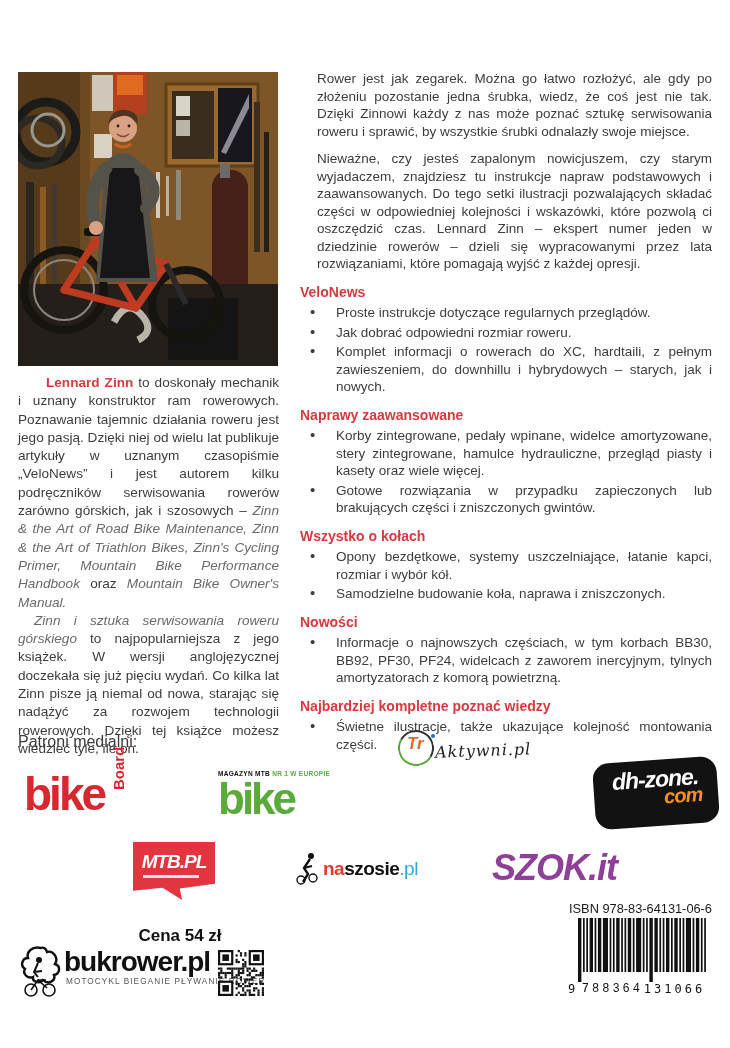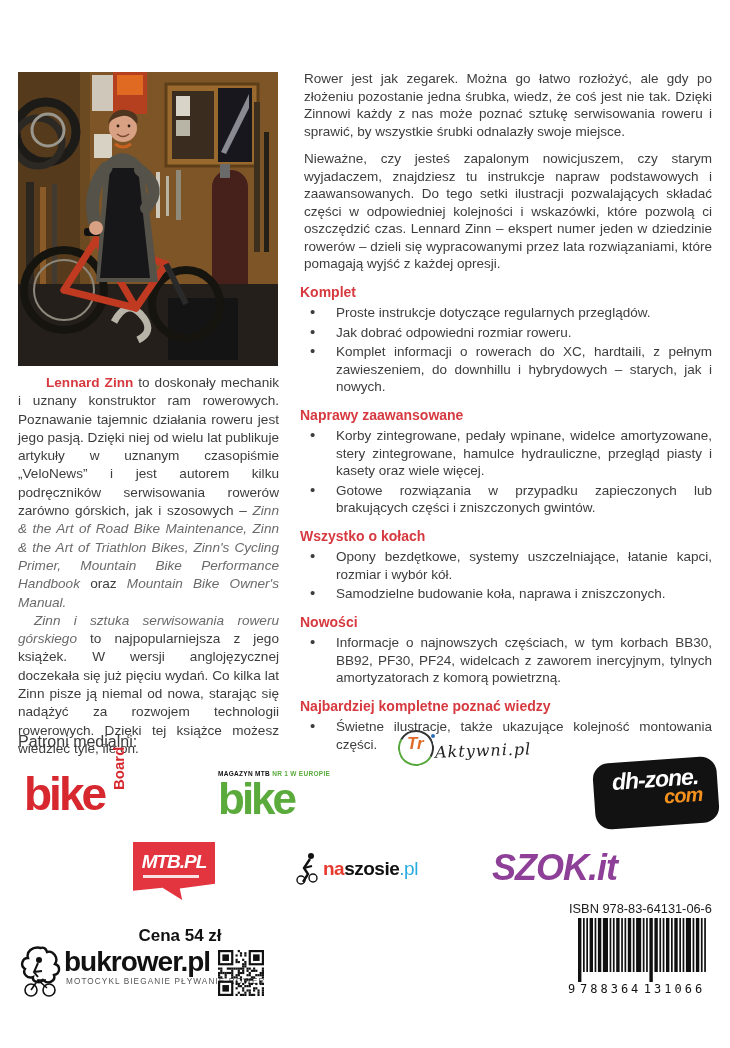--- a/index.html
+++ b/index.html
@@ -14,21 +14,21 @@
   #bio{position:absolute;left:18px;top:374px;width:261px;font-size:13.6px;line-height:18.3px;
        text-align:justify;color:#3d3d3d;}
   #bio p{margin:0;}
   #bio p + p{text-indent:16px;}
   .seg-lead{font-weight:bold;color:#d6393f;margin-left:28px;}
   .seg-italic{font-style:italic;color:#6a6a6a;}
 
   
   #rightcol{position:absolute;left:300px;top:70px;width:412px;font-size:13.5px;
             line-height:17.5px;text-align:justify;color:#3d3d3d;}
-  #rightcol p.intro{margin:0 0 10px 4px;}
+  #rightcol p.intro{margin:0 0 10px 17px;}
   .sec-title{color:#d6393f;font-weight:bold;font-size:14px;margin:11px 0 3px 0;text-align:left;}
   ul.bullets{list-style:none;margin:0;padding:0;}
   ul.bullets li{position:relative;padding-left:36px;margin:0 0 2px 0;}
   ul.bullets li::before{content:"\2022";position:absolute;left:10px;top:-1px;font-size:15px;color:#3d3d3d;}
 
   
   #patroni-heading{position:absolute;left:18px;top:733px;font-size:16px;color:#3c3c3c;}
   .logo{position:absolute;}
 
   
@@ -80,21 +80,21 @@
   #logo-szokit{left:492px;top:848px;width:150px;height:40px;color:#8e3f97;
       font-size:36px;font-weight:bold;font-style:italic;letter-spacing:-1px;line-height:40px;}
 
   
   #isbn{position:absolute;left:565px;top:901px;width:147px;text-align:right;font-size:12.8px;color:#1a1a1a;}
   #barcode{position:absolute;left:568px;top:918px;width:138px;height:80px;background:#fff;}
   #barcode svg{display:block;}
   #barcode .digits{position:absolute;left:0;bottom:2px;width:100%;display:flex;font-size:12px;color:#111;
       font-family:"DejaVu Sans Mono",monospace;}
   #barcode .d-left{width:12px;text-align:left;}
-  #barcode .d-mid{flex:1;text-align:left;letter-spacing:3px;}
+  #barcode .d-mid{flex:1;text-align:right;letter-spacing:3px;font-family:Liberation Mono, monospace;}
   #barcode .d-right{flex:1;text-align:center;letter-spacing:3px;}
 
   #price{position:absolute;left:100px;top:926px;width:160px;text-align:center;
       font-size:17px;font-weight:bold;color:#111;}
   #bukrower{position:absolute;left:20px;top:946px;width:250px;height:60px;}
   #bukrower .tree{position:absolute;left:0;top:0;}
   #bukrower .name{position:absolute;left:44px;top:0px;font-size:28px;font-weight:bold;color:#111;letter-spacing:-1px;}
   #bukrower .tagline{position:absolute;left:46px;top:31px;font-size:8.2px;color:#555;letter-spacing:1.1px;white-space:nowrap;}
   #qr{position:absolute;left:218px;top:950px;width:46px;height:46px;}
 </style>
@@ -172,21 +172,21 @@
       <path d="M97 72 q8 6 16 0" fill="none" stroke="#c9611f" stroke-width="3"></path>
     </svg>
   </div>
 
   <div id="rightcol">
     <div id="intro">
         <p class="intro">Rower jest jak zegarek. Można go łatwo rozłożyć, ale gdy po złożeniu pozostanie jedna śrubka, wiedz, że coś jest nie tak. Dzięki Zinnowi każdy z nas może poznać sztukę serwisowania roweru i sprawić, by wszystkie śrubki odnalazły swoje miejsce.</p>
         <p class="intro">Nieważne, czy jesteś zapalonym nowicjuszem, czy starym wyjadaczem, znajdziesz tu instrukcje napraw podstawowych i zaawansowanych. Do tego setki ilustracji pozwalających składać części w odpowiedniej kolejności i wskazówki, które pozwolą ci oszczędzić czas. Lennard Zinn – ekspert numer jeden w dziedzinie rowerów – dzieli się wypracowanymi przez lata rozwiązaniami, które pomagają wyjść z każdej opresji.</p>
       </div>
     <div id="sections">
-        <div class="sec-title">Komplet</div>
+        <div class="sec-title">VeloNews</div>
         <ul class="bullets">
           <li>Proste instrukcje dotyczące regularnych przeglądów.</li>
           <li>Jak dobrać odpowiedni rozmiar roweru.</li>
           <li>Komplet informacji o rowerach do XC, hardtaili, z pełnym zawieszeniem, do downhillu i hybrydowych – starych, jak i nowych.</li>
         </ul>
         <div class="sec-title">Naprawy zaawansowane</div>
         <ul class="bullets">
           <li>Korby zintegrowane, pedały wpinane, widelce amortyzowane, stery zintegrowane, hamulce hydrauliczne, przegląd piasty i kasety oraz wiele więcej.</li>
           <li>Gotowe rozwiązania w przypadku zapieczonych lub brakujących części i zniszczonych gwintów.</li>
         </ul>

